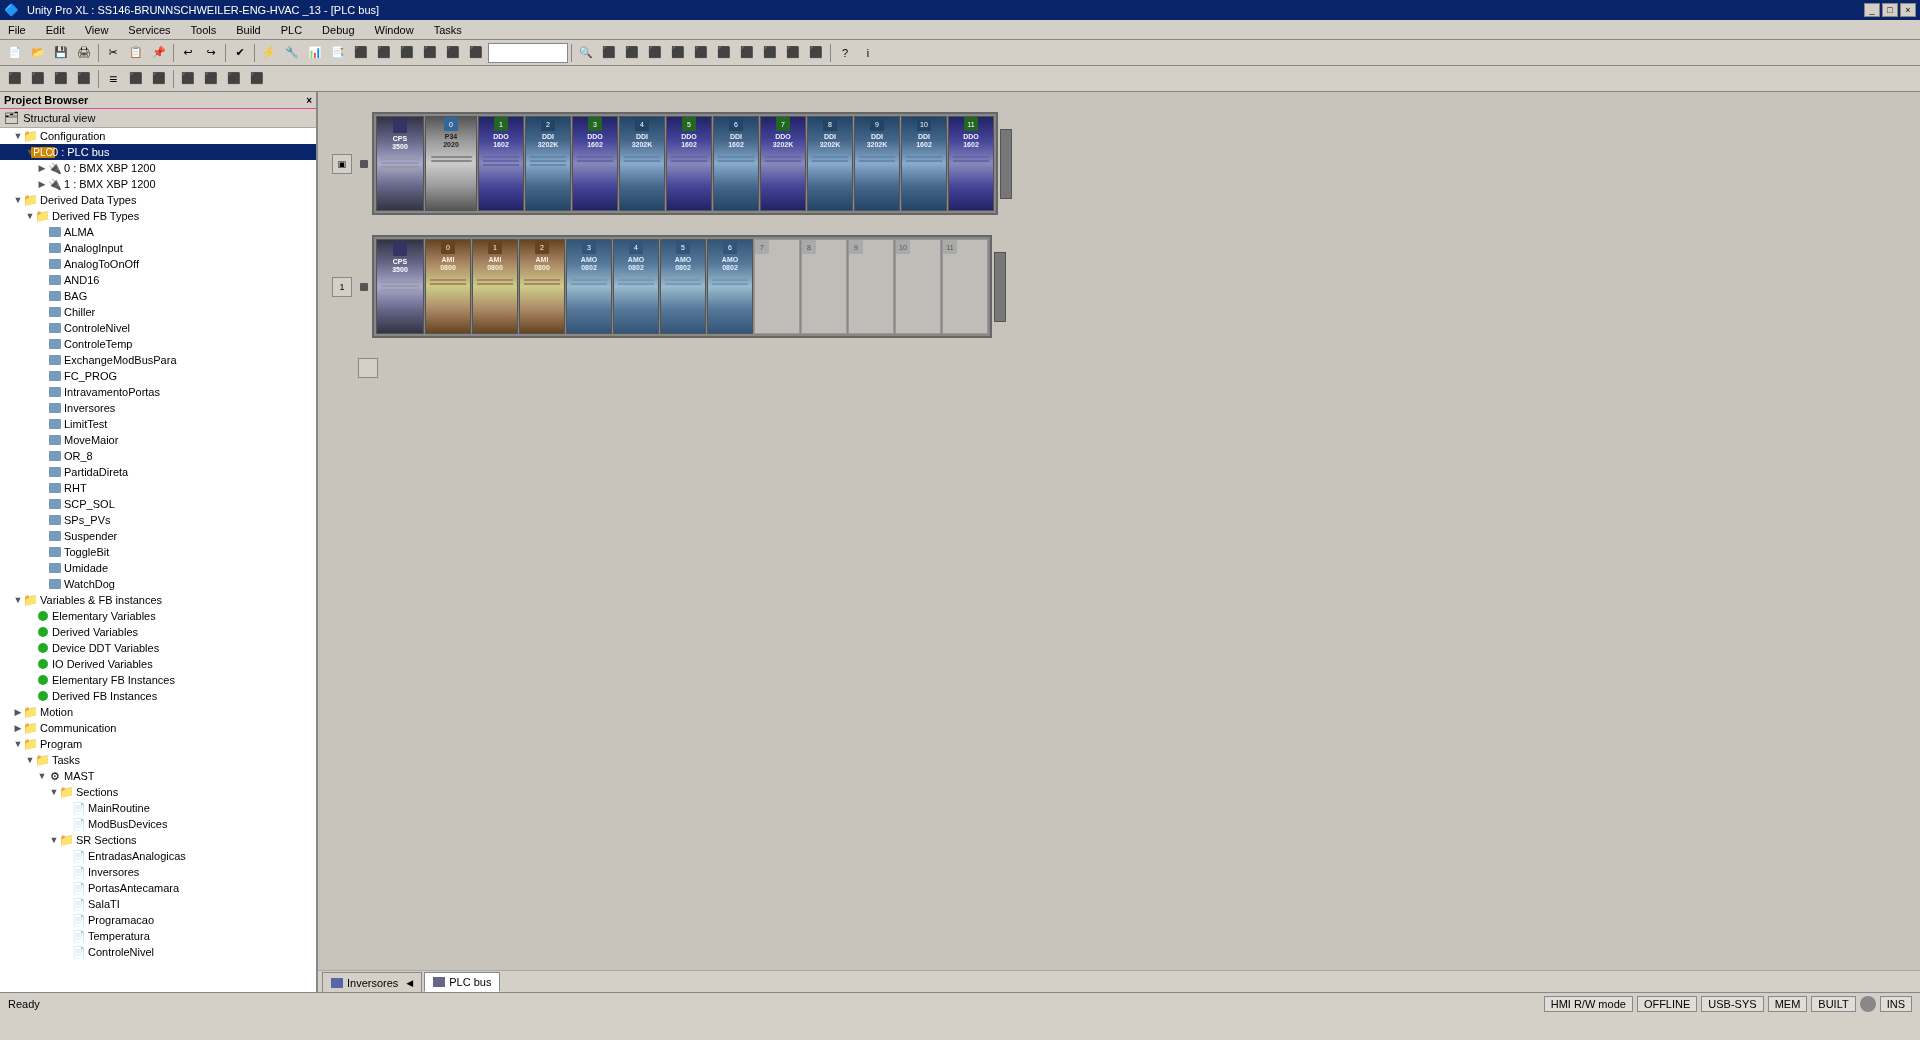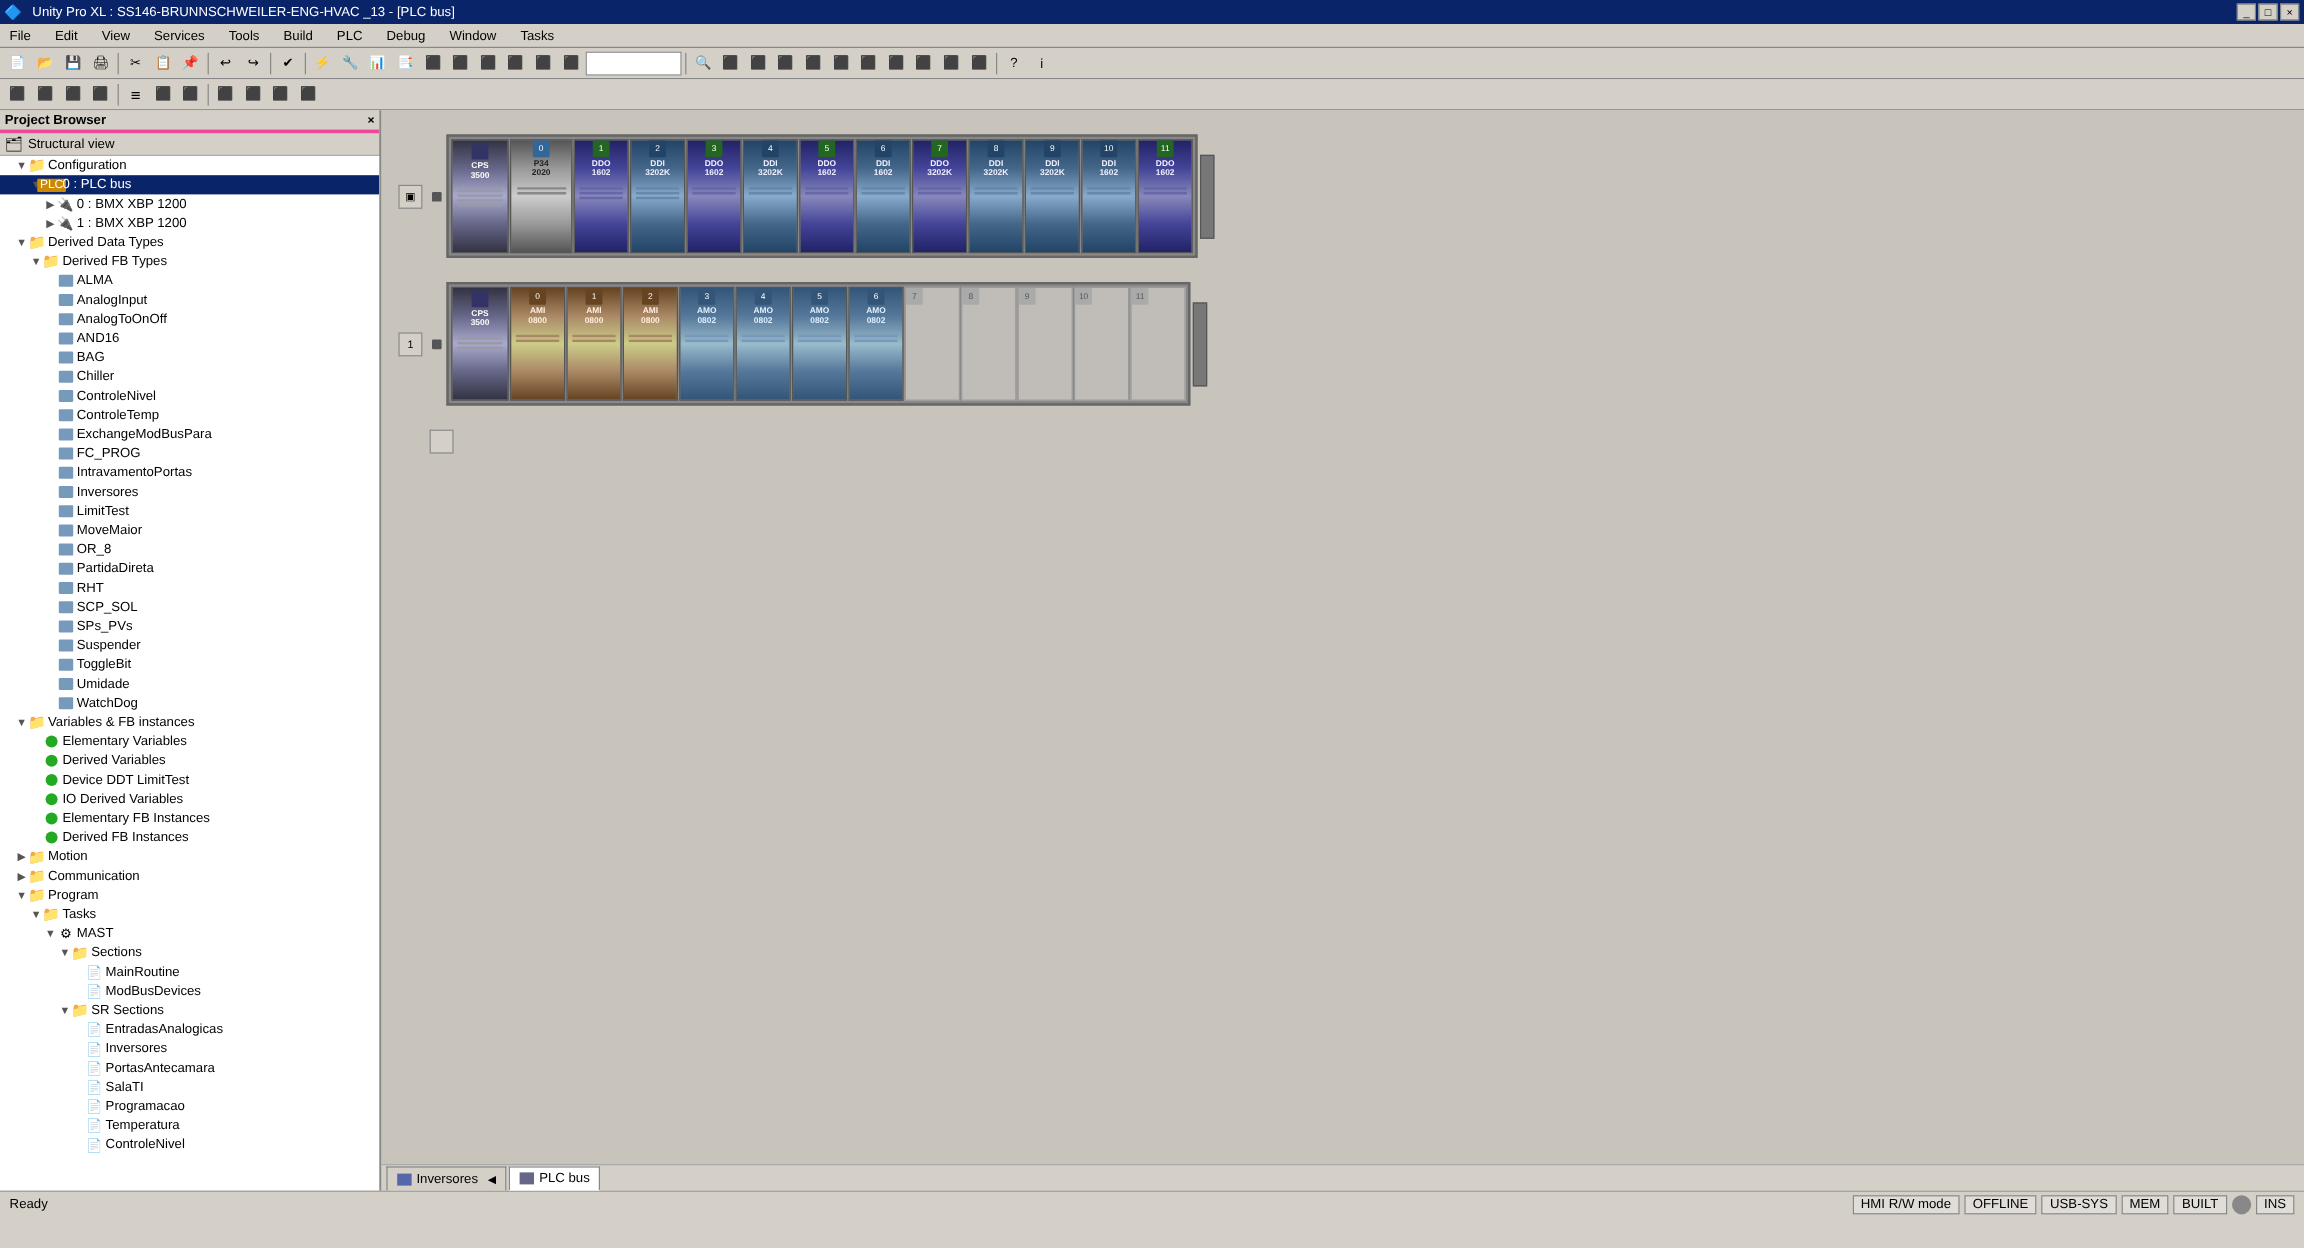--- a/index.html
+++ b/index.html
@@ -21,21 +21,21 @@
     .tb-input { height: 20px; width: 80px; border: 1px solid #888; background: #fff; padding: 0 2px; font-size: 11px; }
 
     
     .toolbar2 { background: #d4d0c8; border-bottom: 1px solid #888; height: 26px; display: flex; align-items: center; padding: 1px 4px; gap: 1px; }
 
     
     .main-area { display: flex; height: calc(1040px - 20px - 20px - 26px - 26px - 26px - 22px); }
 
     
     .project-browser { width: 318px; min-width: 318px; background: #d4d0c8; border-right: 2px solid #888; display: flex; flex-direction: column; height: 100%; }
-    .panel-title { background: #d4d0c8; border-bottom: 3px solid #ec4899; padding: 2px 4px; font-weight: bold; font-size: 11px; display: flex; justify-content: space-between; align-items: center; }
+    .panel-title { background: #d4d0c8; border-bottom: 1px solid #ec4899; padding: 2px 4px; font-weight: bold; font-size: 11px; display: flex; justify-content: space-between; align-items: center; }
     .panel-close { cursor: pointer; font-size: 10px; }
     .panel-subtitle { padding: 2px 4px; font-size: 11px; display: flex; align-items: center; gap: 4px; border-bottom: 1px solid #aaa; }
     .tree-container { flex: 1; overflow-y: auto; overflow-x: hidden; background: #fff; }
     
     
     .tree-node { display: flex; align-items: center; height: 16px; cursor: pointer; white-space: nowrap; padding-right: 4px; }
     .tree-node.selected { background: #0a246a; color: #fff; }
     .tree-indent { display: inline-block; width: 12px; flex-shrink: 0; }
     .tree-expand { width: 12px; height: 12px; display: inline-flex; align-items: center; justify-content: center; font-size: 9px; flex-shrink: 0; cursor: pointer; color: #555; }
     .tree-icon { width: 14px; height: 14px; display: inline-flex; align-items: center; justify-content: center; flex-shrink: 0; margin-right: 2px; }
@@ -473,21 +473,21 @@
           </span>
         <span class="tree-label">Derived Variables</span>
       </div>
       <div class="tree-node">
         <span class="tree-indent"></span>
         <span class="tree-indent"></span>
         <span class="tree-expand"> </span>
         <span class="tree-icon">
             <span class="icon-green-dot"></span>
           </span>
-        <span class="tree-label">Device DDT LimitTest</span>
+        <span class="tree-label">Device DDT Variables</span>
       </div>
       <div class="tree-node">
         <span class="tree-indent"></span>
         <span class="tree-indent"></span>
         <span class="tree-expand"> </span>
         <span class="tree-icon">
             <span class="icon-green-dot"></span>
           </span>
         <span class="tree-label">IO Derived Variables</span>
       </div>

